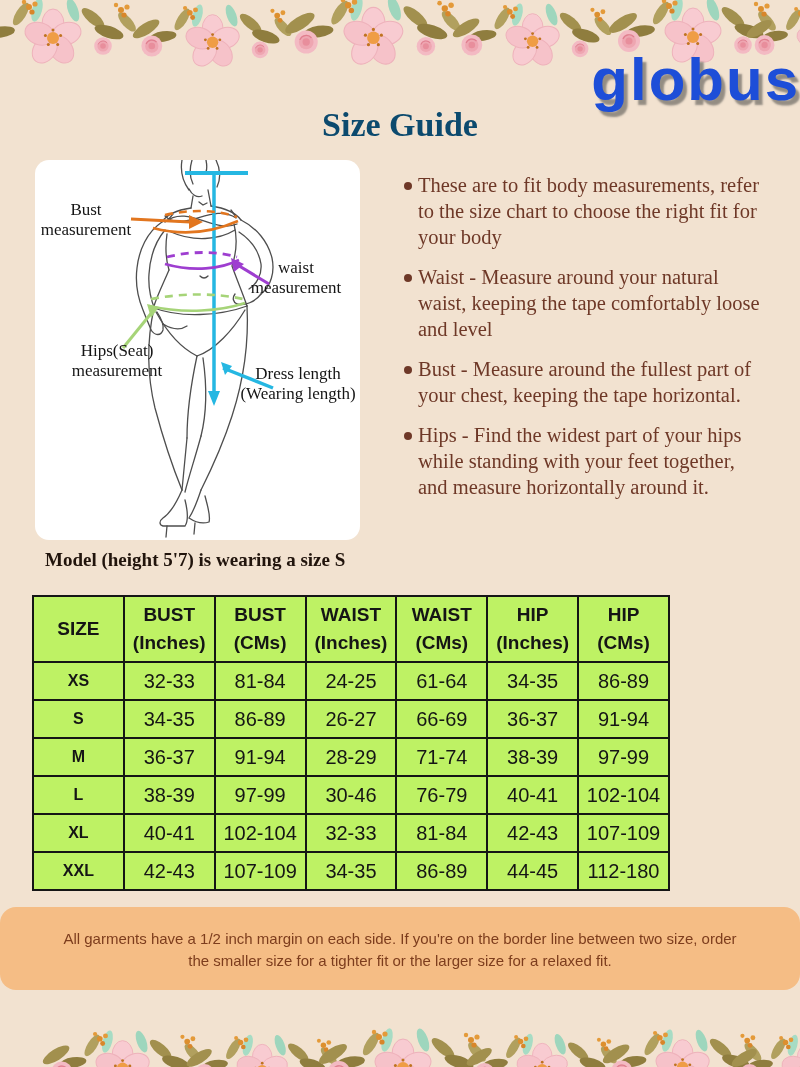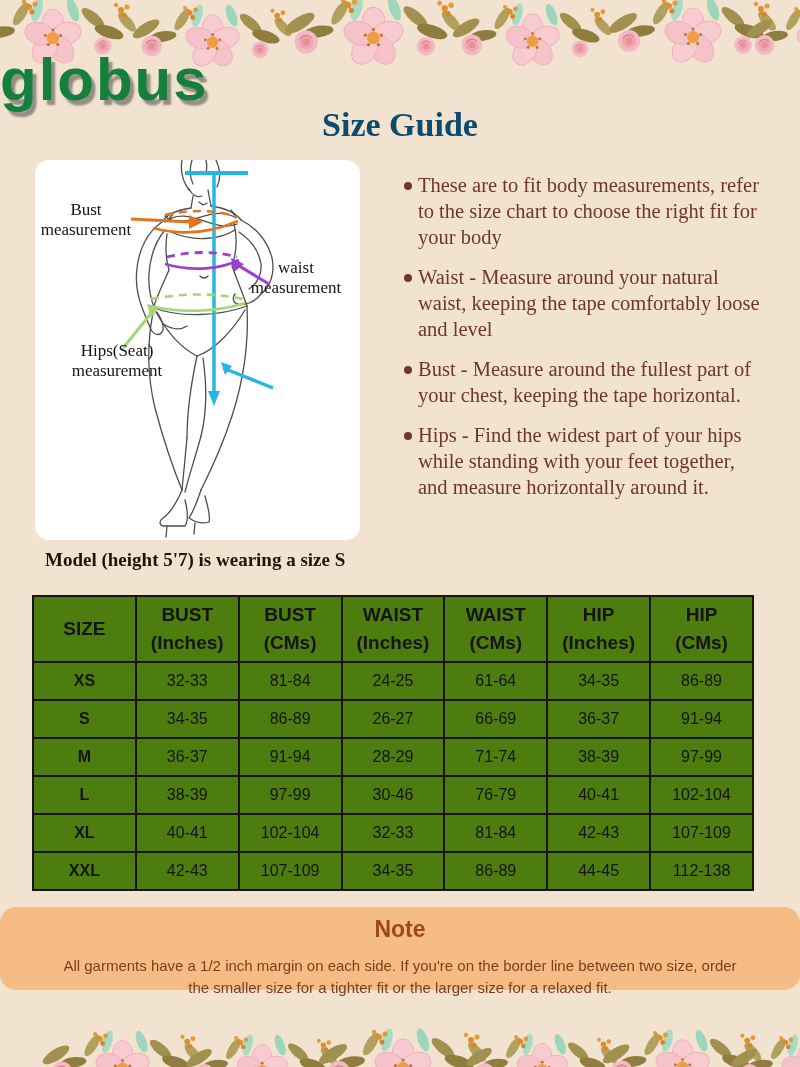--- a/index.html
+++ b/index.html
@@ -2,23 +2,23 @@
 <html><head>
 <meta charset="utf-8">
 <style>
   html,body{margin:0;padding:0;}
   .page{position:relative;width:800px;height:1067px;background:#f2e2d0;overflow:hidden;
         font-family:"Liberation Serif",serif;}
   .border-svg{position:absolute;left:0;display:block;}
   .top-border{top:0;}
   .bottom-border{bottom:0;}
 
-  .logo{position:absolute;top:50px;left:0;width:100%;text-align:left;
+  .logo{position:absolute;top:50px;left:0;width:100%;text-align:right;
         font-family:"Liberation Sans",sans-serif;font-weight:bold;font-size:60px;
-        letter-spacing:2px;color:#15803d;line-height:1;
+        letter-spacing:2px;color:#1d4ed8;line-height:1;
         text-shadow:4px 5px 2px rgba(132,126,117,0.85);}
   .title{position:absolute;top:108px;left:0;width:100%;text-align:center;
          font-family:"Liberation Serif",serif;font-weight:bold;font-size:34px;
          color:#0c4a6e;line-height:1;}
 
   .diagram-box{position:absolute;left:35px;top:160px;width:325px;height:380px;
                background:#ffffff;border-radius:14px;}
   .figure-svg{position:absolute;left:0;top:0;}
   .diag-label{position:absolute;font-family:"Liberation Serif",serif;font-size:17px;
               line-height:1.2;color:#151515;text-align:center;white-space:pre-line;}
@@ -27,25 +27,25 @@
   .lbl-hips{left:18px;top:160px;width:128px;margin-top:21px;}
   .lbl-dress{left:202px;top:204px;width:122px;}
 
   .bullets{position:absolute;left:404px;top:172px;width:372px;margin:0;padding:0;list-style:none;}
   .bullet{display:flex;gap:6px;margin-bottom:14px;font-size:20.5px;line-height:26px;color:#6e3827;}
   .bullet .dot{flex:none;width:8px;height:8px;border-radius:50%;background:#6e3827;margin-top:10px;}
   .bullet .btxt{width:350px;}
 
   .model-caption{position:absolute;left:45px;top:549px;font-weight:bold;font-size:19px;color:#21140c;}
 
-  .size-table{position:absolute;left:32px;top:595px;width:722px;border-collapse:collapse;
-              table-layout:fixed;background:#4d7c0f;font-family:"Liberation Sans",sans-serif;color:#151515;}
+  .size-table{position:absolute;left:32px;top:595px;width:638px;border-collapse:collapse;
+              table-layout:fixed;background:#bef264;font-family:"Liberation Sans",sans-serif;color:#151515;}
   .size-table th,.size-table td{border:2px solid #151515;text-align:center;vertical-align:middle;padding:0;}
   .size-table th{height:64px;font-size:19px;font-weight:bold;white-space:pre-line;line-height:1.5;}
-  .size-table td{height:36px;font-size:16px;}
+  .size-table td{height:36px;font-size:20px;}
   .size-table td.size-col{font-weight:bold;font-size:16px;}
 
   .note-box{position:absolute;left:0;top:907px;width:800px;height:83px;background:#f5bd85;
             border-radius:16px;text-align:center;box-sizing:border-box;padding-top:9px;
             font-family:"Liberation Sans",sans-serif;}
   .note-title{font-weight:bold;font-size:23px;color:#9c4722;margin-bottom:4px;}
   .note-text{font-size:15px;line-height:1.45;color:#7d3d1d;width:690px;margin:12px auto;}
 </style>
 </head>
 <body>
@@ -187,20 +187,22 @@
       <g stroke="none" fill="#a6d478">
         <polygon points="112,144 124,147 116,158"></polygon>
       </g>
     </svg>
     <div class="diag-label lbl-bust">Bust
 measurement</div>
     <div class="diag-label lbl-waist">waist
 measurement</div>
     <div class="diag-label lbl-hips">Hips(Seat)
 measurement</div>
+    <div class="diag-label lbl-dress">Dress length
+(Wearing length)</div>
   </div>
 
   <ul class="bullets">
     <li class="bullet">
       <span class="dot"></span>
       <span class="btxt">These are to fit body measurements, refer to the size chart to choose the right fit for your body</span>
     </li>
     <li class="bullet">
       <span class="dot"></span>
       <span class="btxt">Waist - Measure around your natural waist, keeping the tape comfortably loose and level</span>
@@ -281,27 +283,26 @@
         <td>42-43</td>
         <td>107-109</td>
       </tr>
       <tr>
         <td class="size-col">XXL</td>
         <td>42-43</td>
         <td>107-109</td>
         <td>34-35</td>
         <td>86-89</td>
         <td>44-45</td>
-        <td>112-138</td>
+        <td>112-180</td>
       </tr>
     </tbody>
   </table>
 
   <div class="note-box">
-    <div class="note-title">Note</div>
     <div class="note-text">All garments have a 1/2 inch margin on each side. If you're on the border line between two size, order the smaller size for a tighter fit or the larger size for a relaxed fit.</div>
   </div>
 
   <svg class="border-svg bottom-border" width="800" height="75" viewBox="0 0 800 75" aria-hidden="true">
     <use href="#cluster" transform="translate(115,42) scale(0.95)"></use>
     <use href="#cluster" transform="translate(255,46) scale(0.9)"></use>
     <use href="#cluster" transform="translate(395,40) scale(1.0)"></use>
     <use href="#cluster" transform="translate(535,45) scale(0.9)"></use>
     <use href="#cluster" transform="translate(675,41) scale(0.95)"></use>
     <use href="#cluster" transform="translate(800,46) scale(0.9)"></use>

